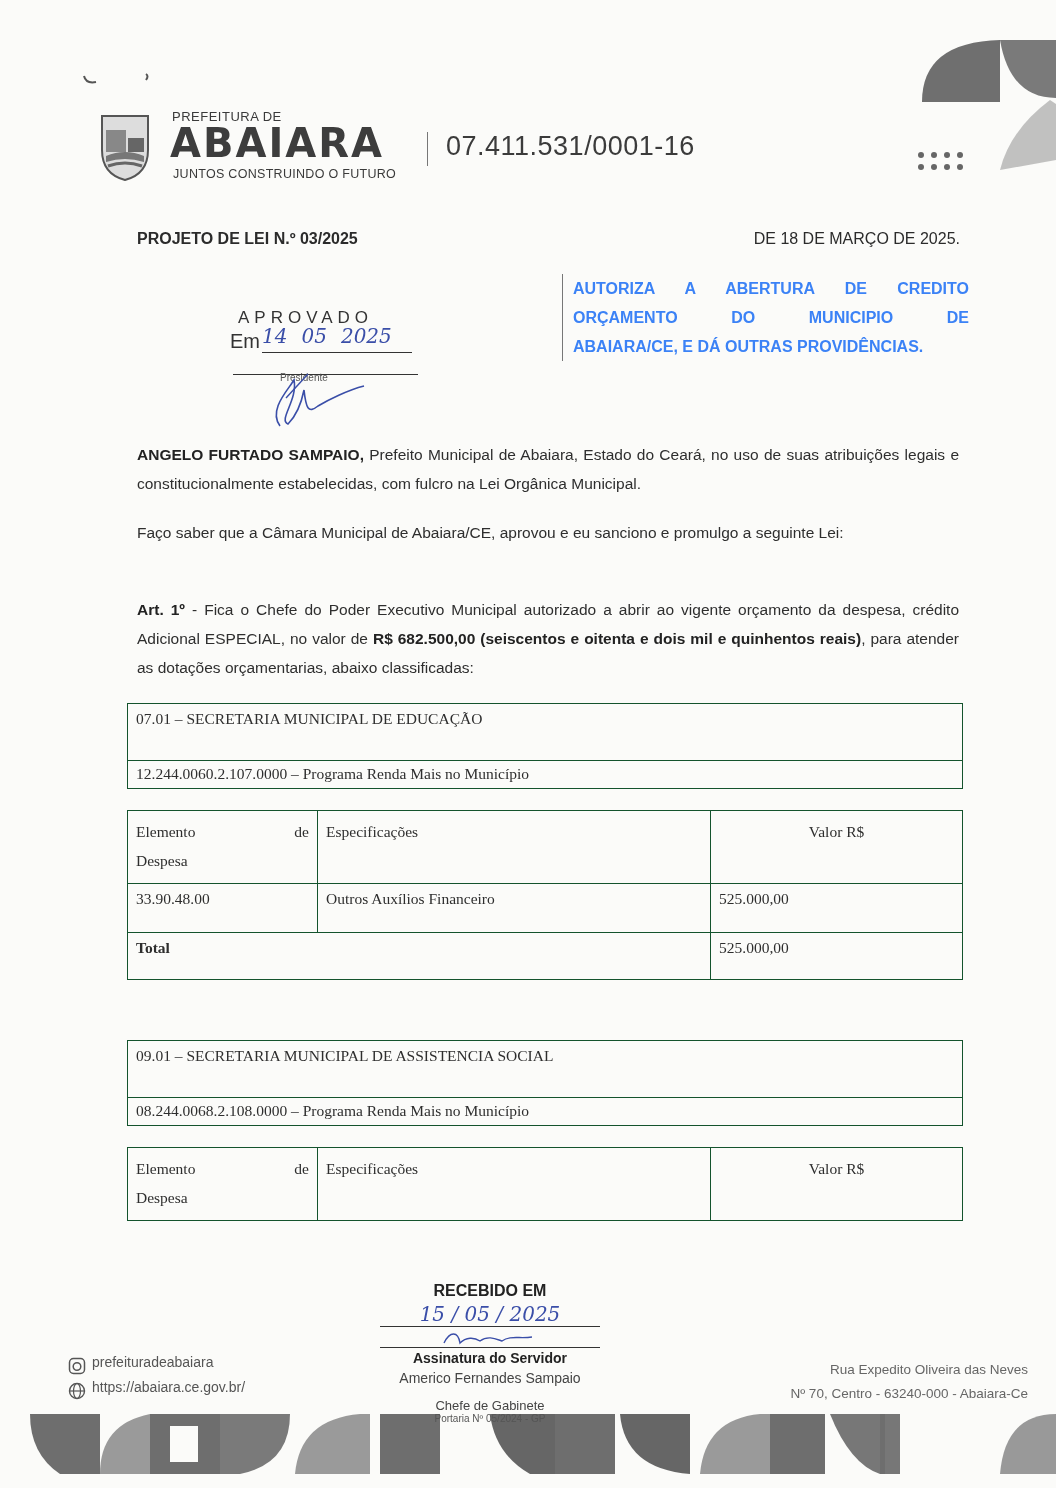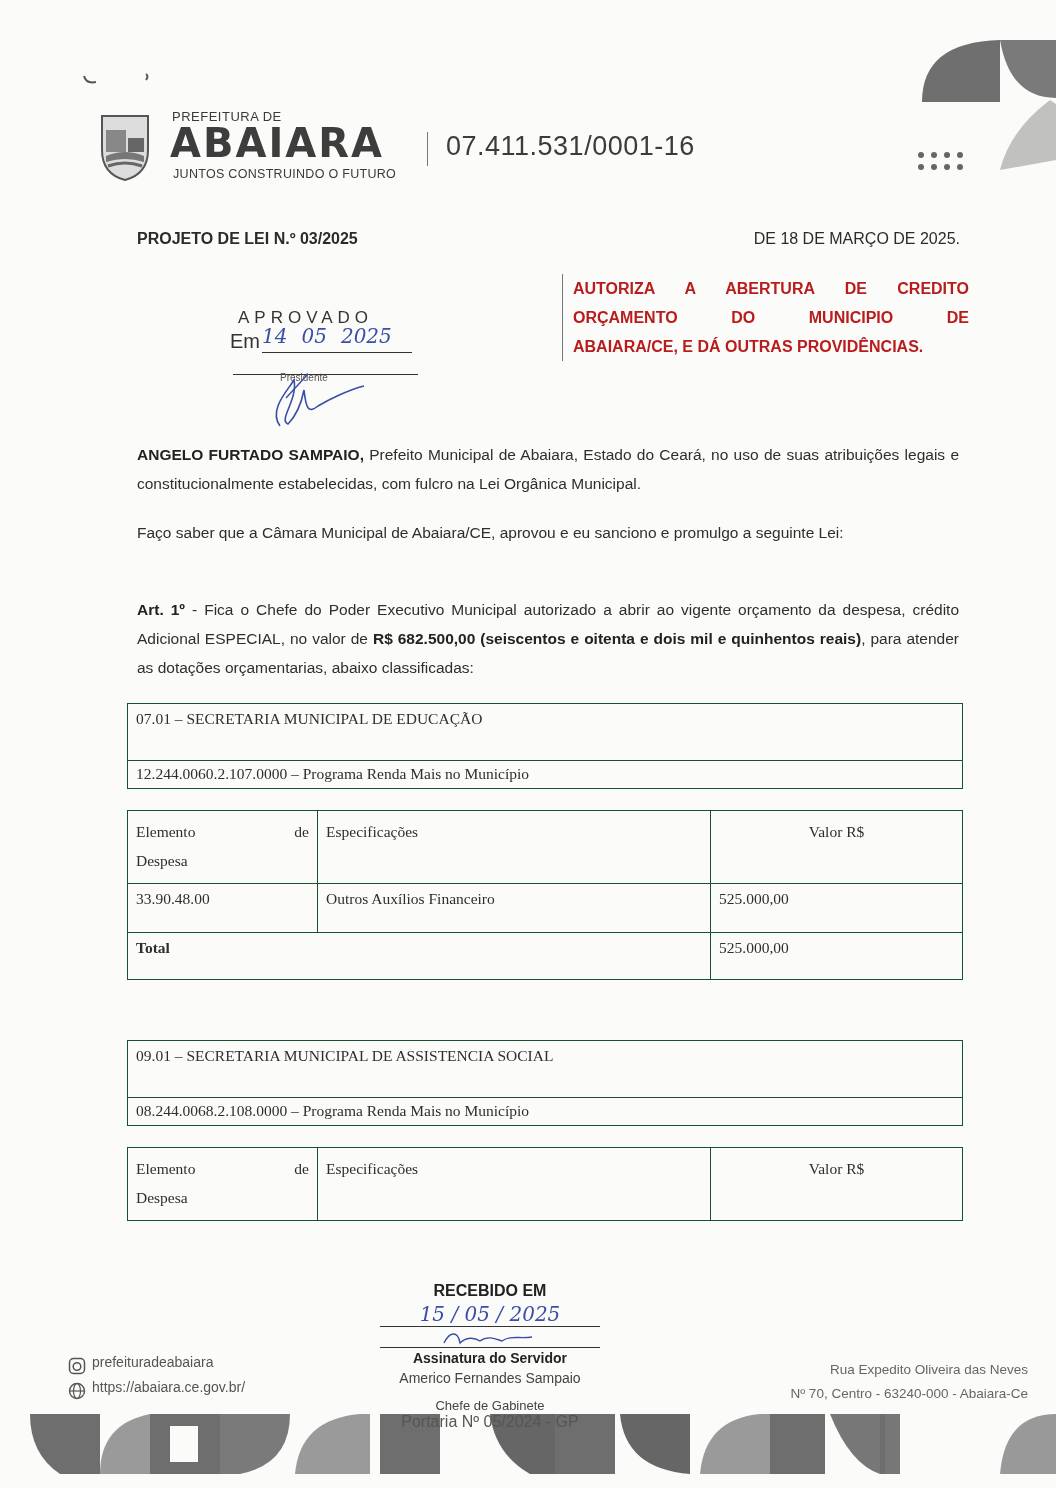--- a/index.html
+++ b/index.html
@@ -16,21 +16,21 @@
   .pref-big { left:170px; top:123px; font-size:40px; font-weight:bold; letter-spacing:2px; color:#3d3d3d; font-family:"DejaVu Sans", sans-serif; line-height:40px;text-align:center;}
   .pref-tag { left:173px; top:167px; font-size:12.5px; color:#3a3a3a; letter-spacing:0.3px;}
   .header-sep { left:427px; top:132px; width:1px; height:34px; background:#777; }
   .cnpj { left:446px; top:131px; font-size:27px; color:#3b3b3b; letter-spacing:0.5px; }
   .deco-tr { left:900px; top:40px; width:156px; height:160px; }
   .dots { left:916px; top:150px; width:50px; height:22px; }
 
   .hdr-left { left:137px; top:230px; font-size:16px; font-weight:bold; color:#2b2b2b; }
   .hdr-right { right:96px; top:230px; font-size:16px; font-weight:normal; color:#2b2b2b; }
 
-  .ementa { left:562px; top:274px; width:396px; border-left:1px solid #777; padding-left:10px; font-size:16px; font-weight:bold; line-height:29px; text-align:justify; text-align-last:left; color:#b91c1c; }
+  .ementa { left:562px; top:274px; width:396px; border-left:1px solid #777; padding-left:10px; font-size:16px; font-weight:bold; line-height:29px; text-align:justify; text-align-last:left; color:#3b82f6; }
   .ementa span { display:block; text-align:justify; text-align-last:justify; }
   .ementa span.last { text-align-last:left; }
 
   .stamp { left:228px; top:300px; width:230px; height:135px; }
 
   .body-text { left:137px; width:822px; font-size:15.5px; line-height:29px; color:#2e2e2e; text-align:justify; }
   .p1 { top:440px; }
   .p2 { top:518px; }
   .p3 { top:595px; }
   b { font-weight:bold; color:#222; }
@@ -49,21 +49,21 @@
   .el-row { display:flex; justify-content:space-between;text-align:right; }
   .center { text-align:center; }
 
   .receb { left:380px; top:1282px; width:220px; text-align:center; }
   .receb-title { font-size:16px; font-weight:bold; color:#222; }
   .receb-date { font-family:"DejaVu Serif", serif; font-style:italic; color:#3a4ea8; font-size:20px; margin-top:2px; border-bottom:1px solid #333; }
   .receb-sign-line { border-bottom:1px solid #333; height:20px; position:relative; }
   .receb-label { font-size:14px; font-weight:bold; color:#222; margin-top:2px;}
   .receb-name { font-size:14px; color:#444; margin-top:4px; font-family:"Liberation Sans Narrow","Liberation Sans", sans-serif; }
   .receb-role { font-size:13px; color:#444;margin-top:12px; }
-  .receb-port { font-size:16px; color:#555;text-align:center; }
+  .receb-port { font-size:10px; color:#555;text-align:center; }
 
   .foot-left { left:68px; top:1350px; font-size:14px; color:#555; line-height:25px; }
   .foot-left .row { display:flex; align-items:flex-end; gap:6px; }
   .foot-right { right:28px; top:1358px; font-size:13.5px; color:#666; text-align:right; line-height:24px; }
   .foot-band { left:0; top:1414px; width:1056px; height:60px; }
 </style>
 </head>
 <body>
 
 <svg class="abs" style="left:80px;top:70px;width:80px;height:20px">

